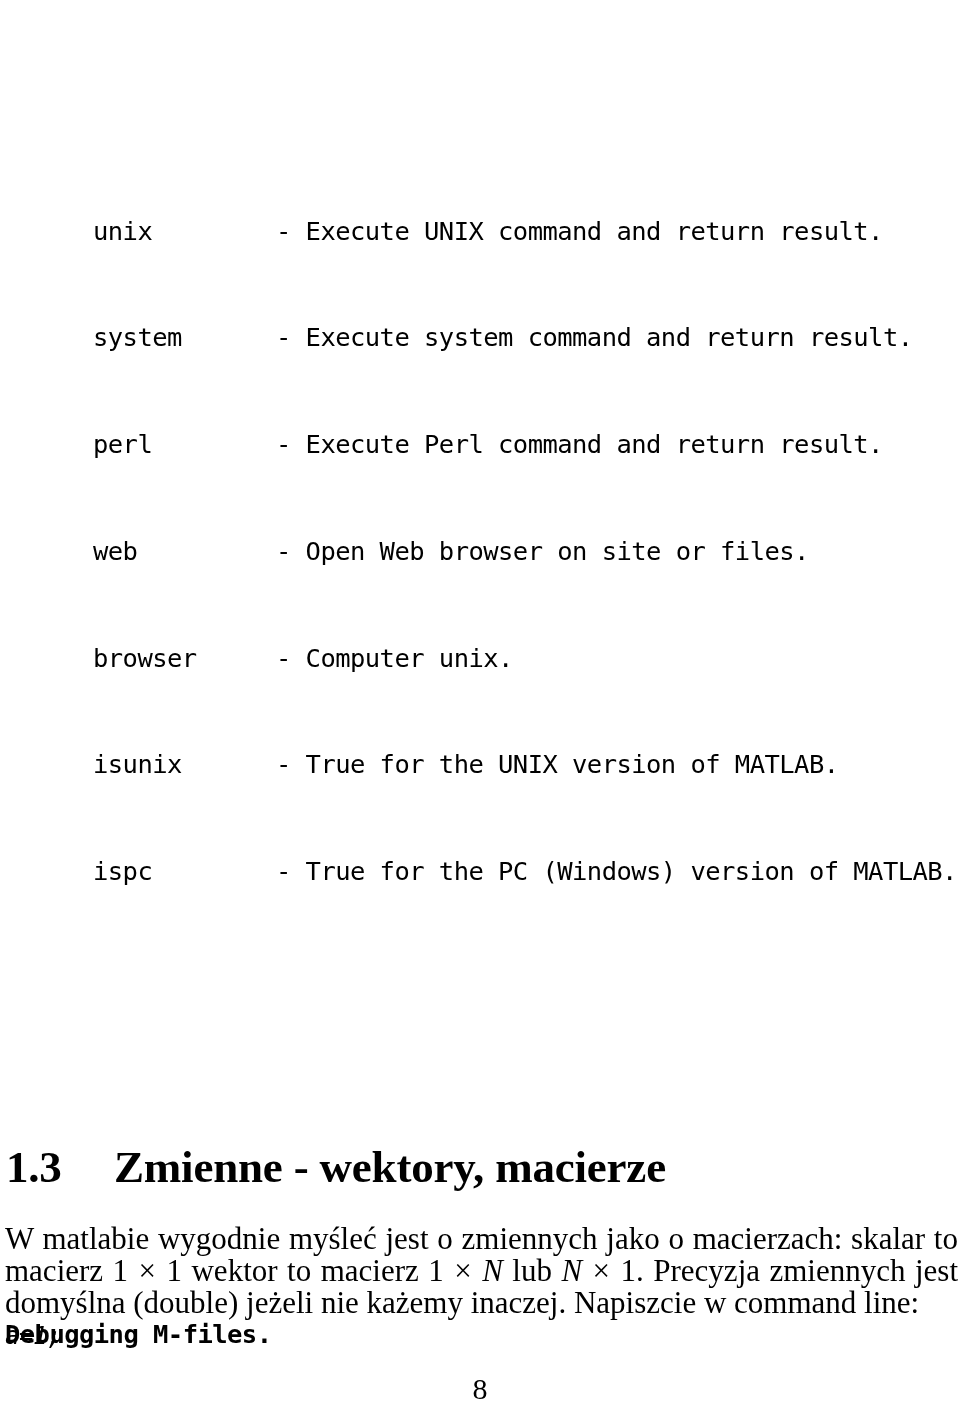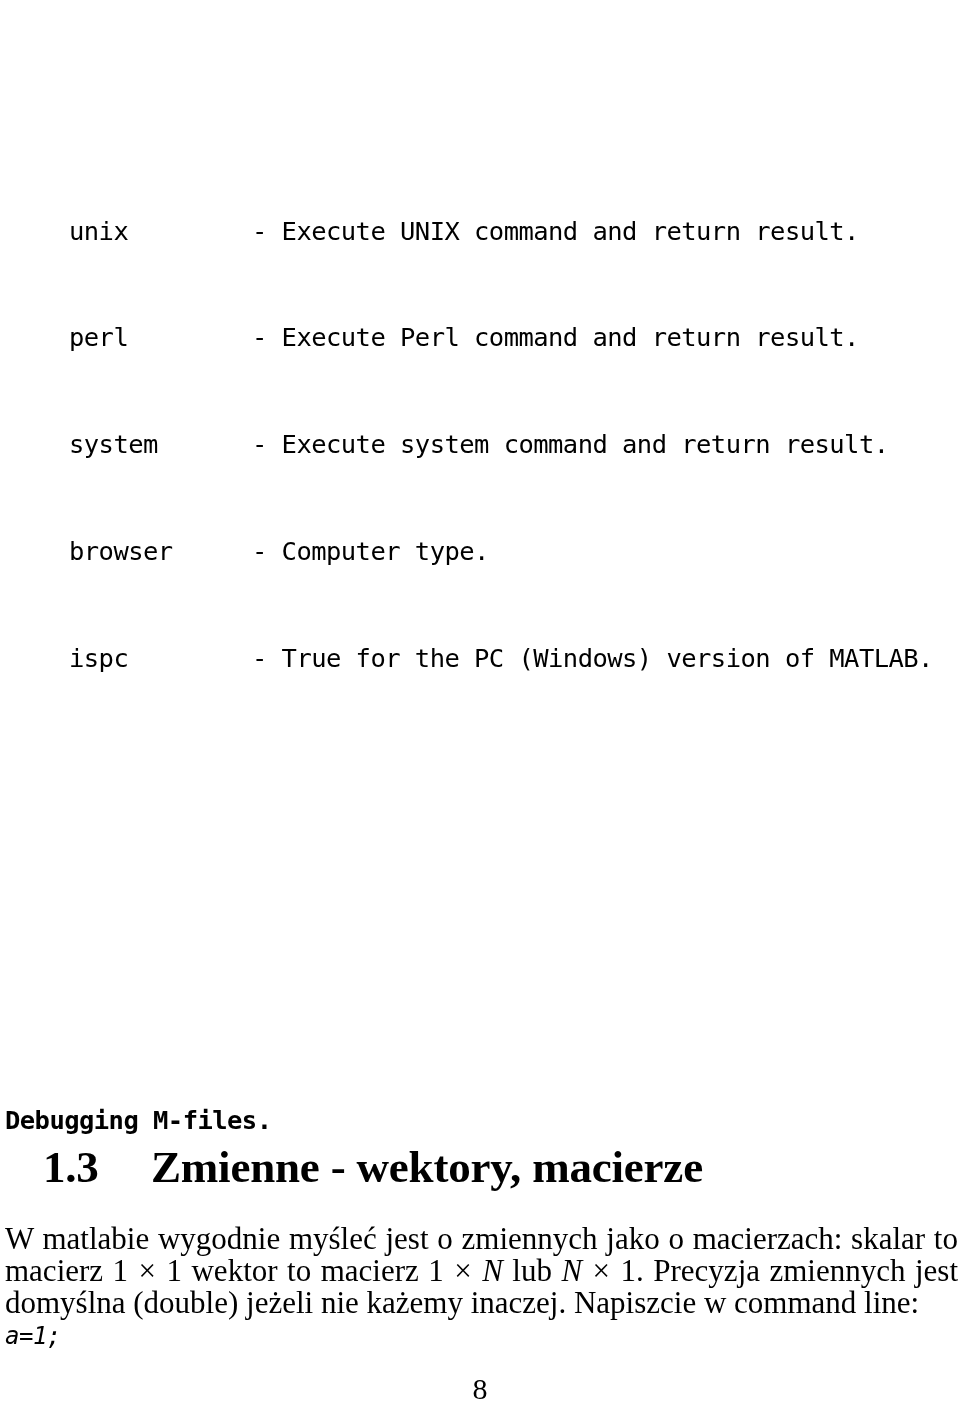--- a/index.html
+++ b/index.html
@@ -48,21 +48,21 @@
   }
 
   .cmdrow {
     display: block;
     height: 35.6px;
     white-space: pre;
   }
   .cmdrow .cmd {
     display: inline-block;
     width: 183px;      
-    margin-left: 64px; 
+    margin-left: 88px; 
     white-space: pre;
   }
   .cmdrow .desc {
     white-space: pre;
   }
 
   .grouphead {
     display: block;
     height: 35.6px;
     white-space: pre;
@@ -77,21 +77,20 @@
     font-family: "Liberation Serif", "DejaVu Serif", serif;
     font-size: 45px;
     font-weight: 700;
     letter-spacing: -0.2px;
     white-space: pre;
     line-height: 52px;
   }
   .section-heading .num {
     display: inline-block;
     width: 108px;
-    margin-left: 37px;
   }
 
   
   .bodytext {
     position: absolute;
     left: 5px;
     top: 1192px;
     width: 953px;
     font-family: "Liberation Serif", "DejaVu Serif", serif;
     font-size: 31px;
@@ -134,23 +133,25 @@
 </head>
 <body>
 
 <div class="page">
 
   <div class="listing">
 
     
     <div>
       <span class="cmdrow"><span class="cmd">unix</span><span class="desc">- Execute UNIX command and return result.</span></span>
+      <span class="cmdrow"><span class="cmd">system</span><span class="desc">- Execute system command and return result.</span></span>
       <span class="cmdrow"><span class="cmd">perl</span><span class="desc">- Execute Perl command and return result.</span></span>
-      <span class="cmdrow"><span class="cmd">system</span><span class="desc">- Execute system command and return result.</span></span>
-      <span class="cmdrow"><span class="cmd">browser</span><span class="desc">- Computer type.</span></span>
+      <span class="cmdrow"><span class="cmd">web</span><span class="desc">- Open Web browser on site or files.</span></span>
+      <span class="cmdrow"><span class="cmd">browser</span><span class="desc">- Computer unix.</span></span>
+      <span class="cmdrow"><span class="cmd">isunix</span><span class="desc">- True for the UNIX version of MATLAB.</span></span>
       <span class="cmdrow"><span class="cmd">ispc</span><span class="desc">- True for the PC (Windows) version of MATLAB.</span></span>
     </div>
 
     <span class="vline blank"> </span>
 
     
     <div>
       <span class="grouphead">Debugging M-files.</span>
       
       

